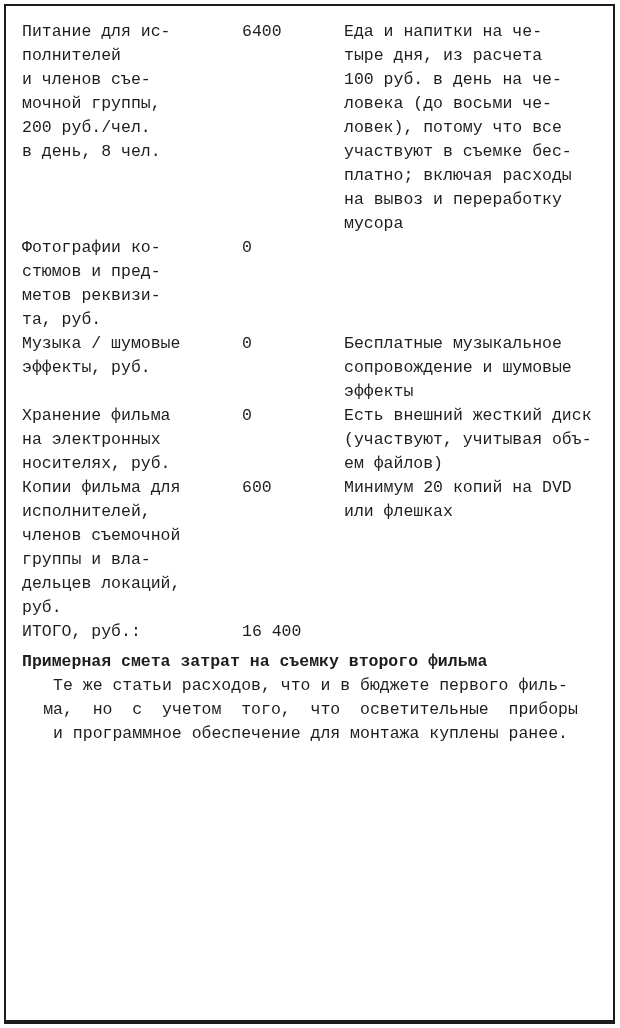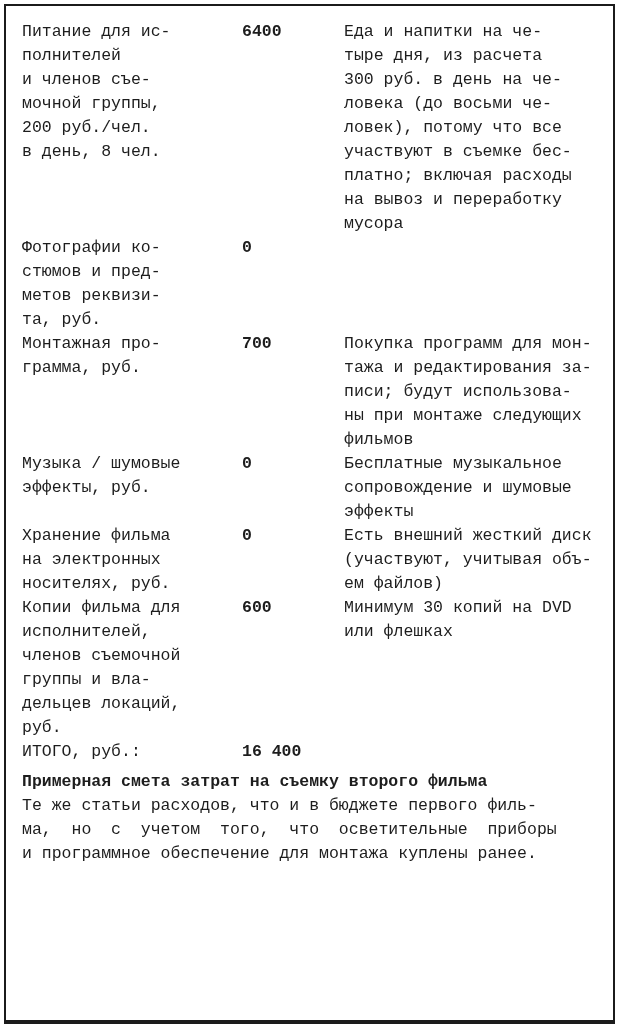--- a/index.html
+++ b/index.html
@@ -30,72 +30,63 @@
     letter-spacing: 0;
   }
   .trow {
     display: flex;
     align-items: flex-start;
   }
   .cell {
     white-space: pre-wrap;
   }
   .c-item   { width: 220px; flex: 0 0 220px; }
-  .c-amt    { width: 102px; flex: 0 0 102px; font-weight: bold; }
+  .c-amt    { width: 102px; flex: 0 0 102px; }
   .c-com    { flex: 1 1 auto; min-width: 0; }
   .section-heading {
     font-weight: bold;
     margin-top: 6px;
     white-space: pre-wrap;
   }
   .section-paragraph,
   .section-total-line {
     white-space: pre-wrap;
+    text-align: center;
   }
 </style>
 </head>
 <body>
 
 <div class="frame">
 
   <div>
       <div class="trow">
         <div class="cell c-item">Питание для ис-
 полнителей
 и членов съе-
 мочной группы,
 200 руб./чел.
 в день, 8 чел.</div>
         <div class="cell c-amt">6400</div>
         <div class="cell c-com">Еда и напитки на че-
 тыре дня, из расчета
-300 руб. в день на че-
+100 руб. в день на че-
 ловека (до восьми че-
 ловек), потому что все
 участвуют в съемке бес-
 платно; включая расходы
 на вывоз и переработку
 мусора</div>
       </div>
       <div class="trow">
         <div class="cell c-item">Фотографии ко-
 стюмов и пред-
 метов реквизи-
 та, руб.</div>
         <div class="cell c-amt">0</div>
-      </div>
-      <div class="trow">
-        <div class="cell c-item">Монтажная про-
-грамма, руб.</div>
-        <div class="cell c-amt">700</div>
-        <div class="cell c-com">Покупка программ для мон-
-тажа и редактирования за-
-писи; будут использова-
-ны при монтаже следующих
-фильмов</div>
       </div>
       <div class="trow">
         <div class="cell c-item">Музыка / шумовые
 эффекты, руб.</div>
         <div class="cell c-amt">0</div>
         <div class="cell c-com">Бесплатные музыкальное
 сопровождение и шумовые
 эффекты</div>
       </div>
       <div class="trow">
@@ -108,21 +99,21 @@
 ем файлов)</div>
       </div>
       <div class="trow">
         <div class="cell c-item">Копии фильма для
 исполнителей,
 членов съемочной
 группы и вла-
 дельцев локаций,
 руб.</div>
         <div class="cell c-amt">600</div>
-        <div class="cell c-com">Минимум 30 копий на DVD
+        <div class="cell c-com">Минимум 20 копий на DVD
 или флешках</div>
       </div>
     </div>
 
   <div class="trow">
     <div class="cell c-item">ИТОГО, руб.:</div>
     <div class="cell c-amt">16 400</div>
     <div class="cell c-com"></div>
   </div>
 

